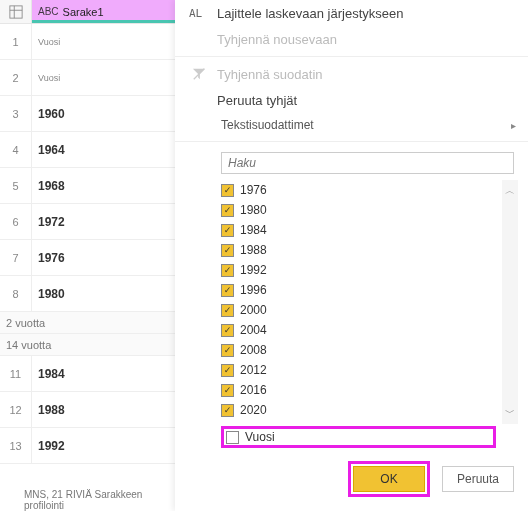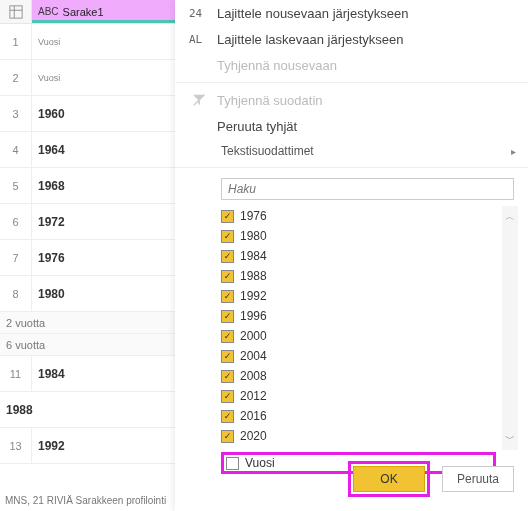--- a/index.html
+++ b/index.html
@@ -11,21 +11,21 @@
   .corner-cell svg { width: 14px; height: 14px; }
   .col-header { flex: 1; background: #f0abfc; color: #222; font-size: 11px; display:flex; align-items:center; padding: 0 6px; position: relative; overflow:hidden; }
   .col-header-strip { position:absolute; left:0; right:0; bottom:0; height:3px; background:#49c5b1; }
   .abc { font-size:10px; opacity:0.85; margin-right:4px; }
   .data-row { display:flex; height: 36px; border-bottom:1px solid #eee; }
   .row-num { width: 32px; background:#fff; border-right:1px solid #eee; display:flex; align-items:center; justify-content:center; color:#888; font-size:11px; }
   .cell { flex:1; display:flex; align-items:center; padding: 0 6px; font-size:12px; color:#444; }
   .cell.bold { font-weight:600; color:#333; }
   .cell.muted { font-size: 9px; color:#888; }
   .summary-row { height: 22px; display:flex; align-items:center; padding: 0 6px; color:#777; font-size:11px; border-bottom:1px solid #eee; background:#fafafa; }
-  .status-bar { position:absolute; left:0; bottom:0; height:22px; width: 175px; padding: 0 5px; display:flex; align-items:center; color:#777; font-size:10px; }
+  .status-bar { position:absolute; left:0; bottom:0; height:22px; width: 175px; padding: 0 24px; display:flex; align-items:center; color:#777; font-size:10px; }
 
   .popup { position:absolute; left: 175px; top:0; right:0; bottom:0; background:#fff; box-shadow: -2px 0 6px rgba(0,0,0,0.08); padding: 0 0 0 0; }
   .menu-item { display:flex; align-items:center; height: 26px; padding: 0 14px; color:#444; font-size:13px; gap:8px; }
   .menu-item .prefix { display:flex; align-items:center; justify-content:flex-start; color:#666; font-size:11px; font-family:monospace; min-width: 20px; }
   .menu-item.disabled { color:#bbb; }
   .menu-item .icon { width: 20px; min-width:20px; display:flex; align-items:center; justify-content:center; }
   .menu-sep { height: 1px; background:#eee; margin: 4px 0; }
   .sub-item { padding-left: 46px; height: 24px; display:flex; align-items:center; color:#555; font-size:12px; position:relative; }
   .sub-item .chev { position:absolute; right: 12px; color:#888; font-size:10px; }
   
@@ -94,42 +94,39 @@
       <div class="data-row">
         <div class="row-num">7</div>
         <div class="cell bold">1976</div>
       </div>
       <div class="data-row">
         <div class="row-num">8</div>
         <div class="cell bold">1980</div>
       </div>
     </div>
   <div class="summary-row">2 vuotta</div>
-  <div class="summary-row">6 vuotta</div>
+  <div class="summary-row">14 vuotta</div>
   <div id="rows-bot">
       <div class="data-row">
         <div class="row-num">11</div>
         <div class="cell bold">1984</div>
       </div>
       <div class="data-row">
+        <div class="row-num">12</div>
         <div class="cell bold">1988</div>
       </div>
       <div class="data-row">
         <div class="row-num">13</div>
         <div class="cell bold">1992</div>
       </div>
     </div>
 </div>
 <div class="status-bar">MNS, 21 RIVIÄ Sarakkeen profilointi</div>
 
 <div class="popup">
-  <div class="menu-item">
-    <span class="prefix">24</span>
-    <span>Lajittele nousevaan järjestykseen</span>
-  </div>
   <div class="menu-item">
     <span class="prefix">AL</span>
     <span>Lajittele laskevaan järjestykseen</span>
   </div>
   <div class="menu-item disabled">
     <span class="icon"></span>
     <span>Tyhjennä nousevaan</span>
   </div>
   <div class="menu-sep"></div>
   <div class="menu-item disabled">

